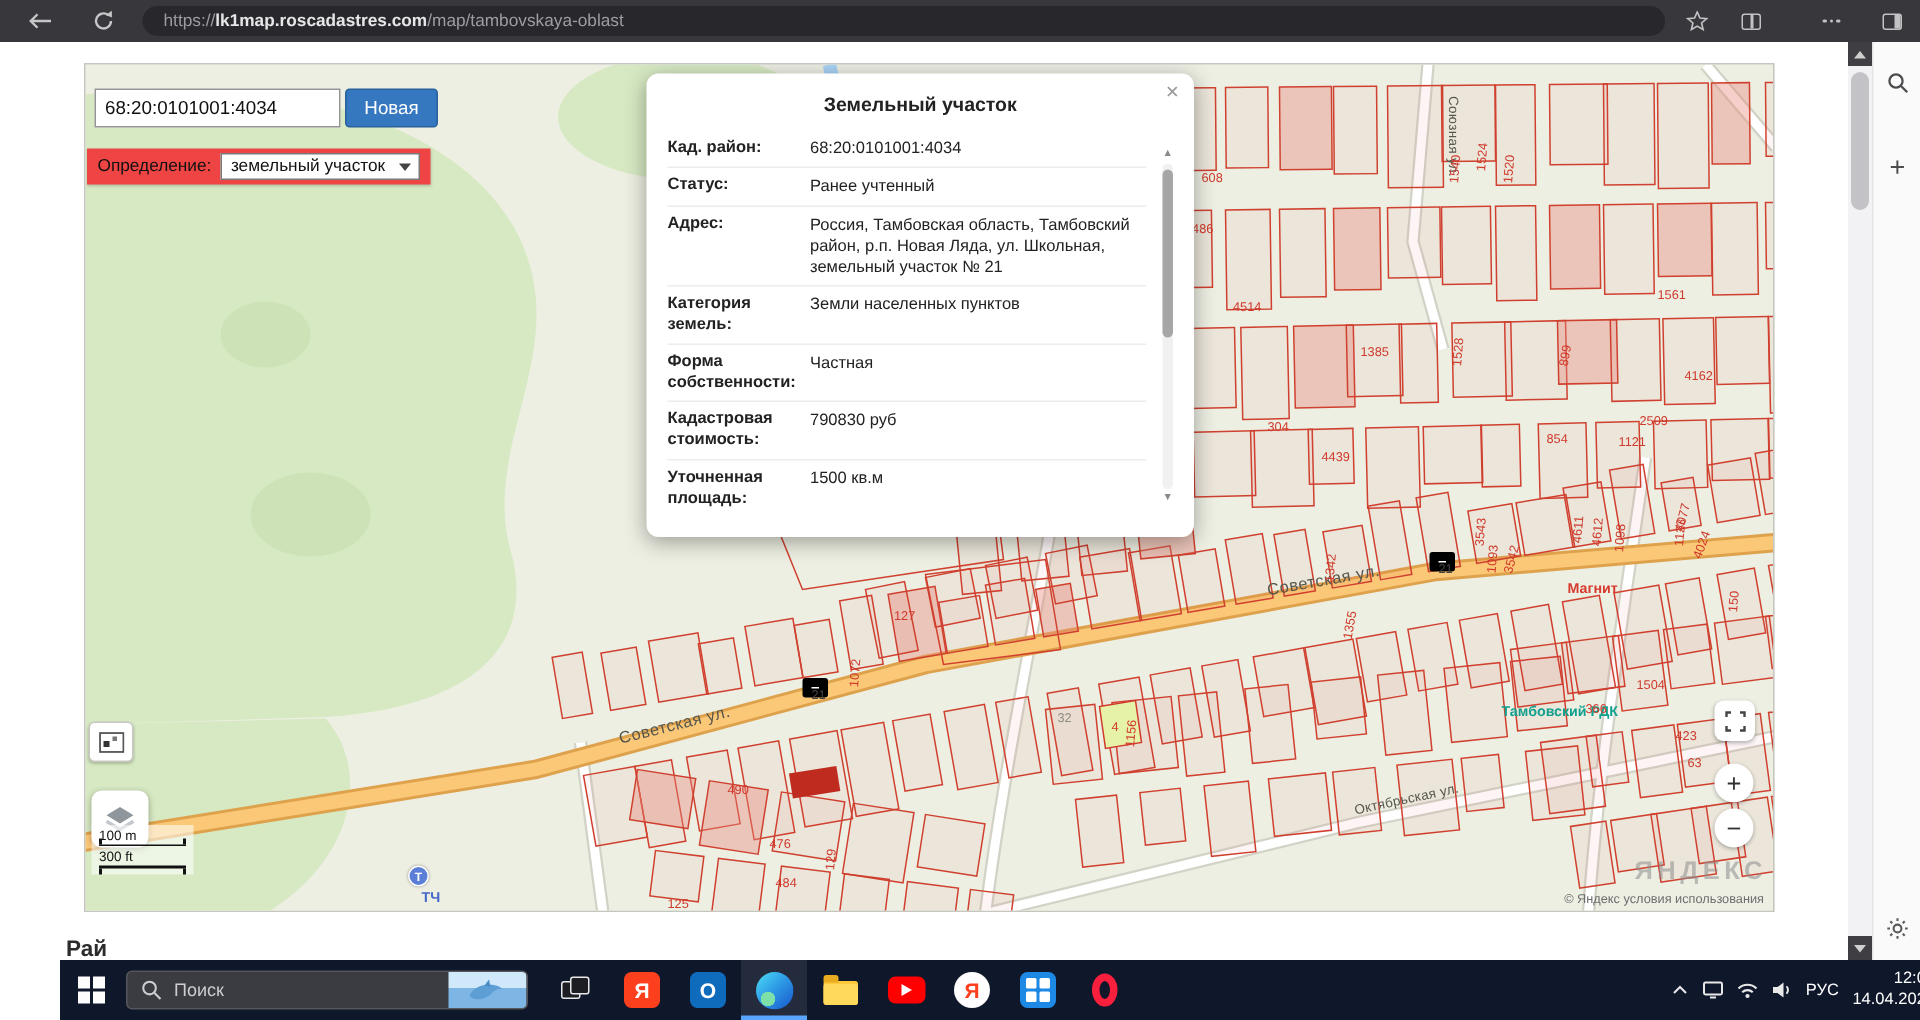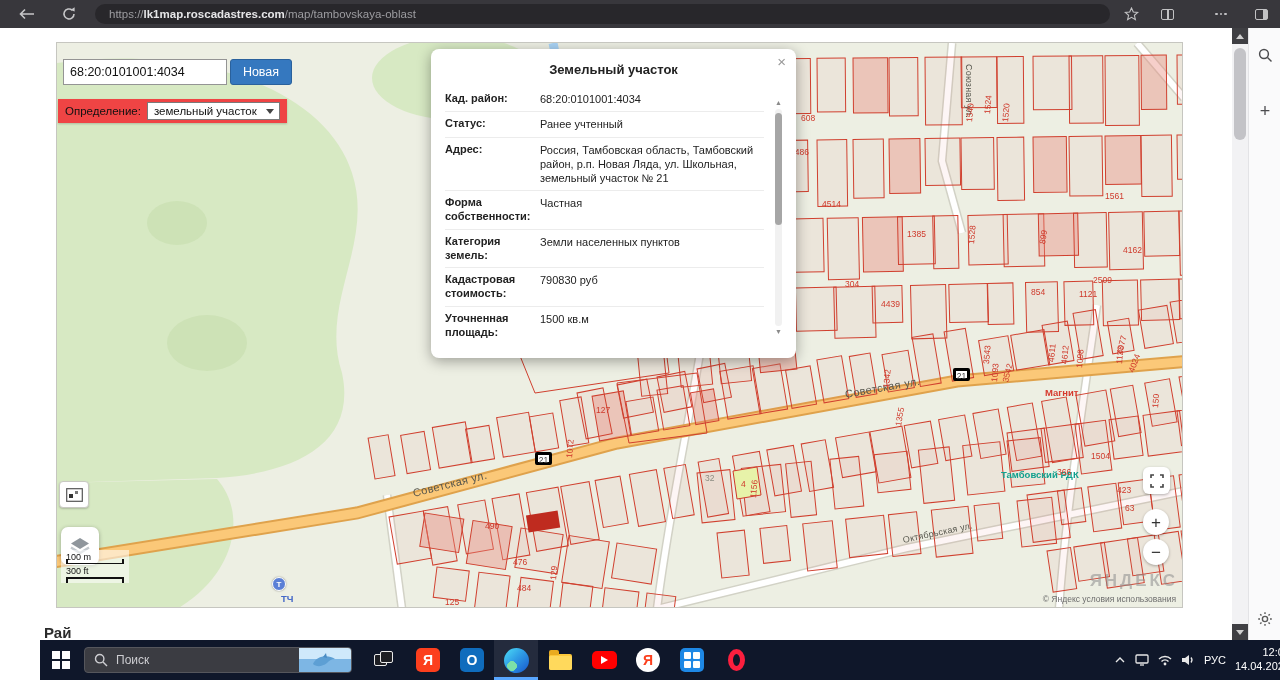--- a/index.html
+++ b/index.html
@@ -30,21 +30,21 @@
   .map svg.base{position:absolute;left:0;top:0;}
   .parcel{fill:rgba(219,68,52,0.05);stroke:#d0402f;stroke-width:1;}
   .parcel.pink{fill:rgba(233,136,122,0.4);}
   #map-label-layer{position:absolute;left:0;top:0;width:100%;height:100%;pointer-events:none;}
   .mlab{position:absolute;white-space:nowrap;transform-origin:0 50%;}
   .mlab.parcel-l{font-size:8.5px;color:#cf3a2c;}
   .mlab.street{font-size:11px;color:#56564d;letter-spacing:.4px;}
   .mlab.street.sm{font-size:9px;letter-spacing:.2px;}
   .mlab.poi{font-size:9.5px;font-weight:bold;}
   .mlab.house{font-size:8.5px;color:#8b8b81;}
-  .shield{position:absolute;width:17px;height:13px;background:#fff;border:3px solid #000000;border-radius:2px;
+  .shield{position:absolute;width:17px;height:13px;background:#fff;border:6px solid #000000;border-radius:2px;
     font-size:8.5px;color:#444;text-align:center;line-height:11px;}
   .station-ic{position:absolute;left:215px;top:534px;width:14px;height:14px;border-radius:50%;
     background:#5b7fd6;border:1.5px solid #fff;box-shadow:0 0 2px rgba(0,0,0,.4);color:#fff;
     font-size:8px;text-align:center;line-height:13px;font-weight:bold;}
 
   
   .search-row{position:absolute;left:6px;top:16px;z-index:20;display:flex;}
   .search-input{width:164px;height:26px;border:1px solid #949494;font-size:12.5px;padding:0 6px;background:#fff;color:#111;outline:none;}
   .find-btn{margin-left:3px;width:62px;height:26px;background:#3578bf;border:1px solid #2a619c;border-radius:3px;
     color:#fff;font-size:12.5px;cursor:pointer;}
@@ -453,26 +453,26 @@
           </div>
           <div class="row">
             <div class="lab">Статус:</div>
             <div class="val">Ранее учтенный</div>
           </div>
           <div class="row">
             <div class="lab">Адрес:</div>
             <div class="val">Россия, Тамбовская область, Тамбовский район, р.п. Новая Ляда, ул. Школьная, земельный участок № 21</div>
           </div>
           <div class="row">
+            <div class="lab">Категория земель:</div>
+            <div class="val">Земли населенных пунктов</div>
+          </div>
+          <div class="row">
             <div class="lab">Форма собственности:</div>
             <div class="val">Частная</div>
-          </div>
-          <div class="row">
-            <div class="lab">Категория земель:</div>
-            <div class="val">Земли населенных пунктов</div>
           </div>
           <div class="row">
             <div class="lab">Кадастровая стоимость:</div>
             <div class="val">790830 руб</div>
           </div>
           <div class="row">
             <div class="lab">Уточненная площадь:</div>
             <div class="val">1500 кв.м</div>
           </div>
         </div>

